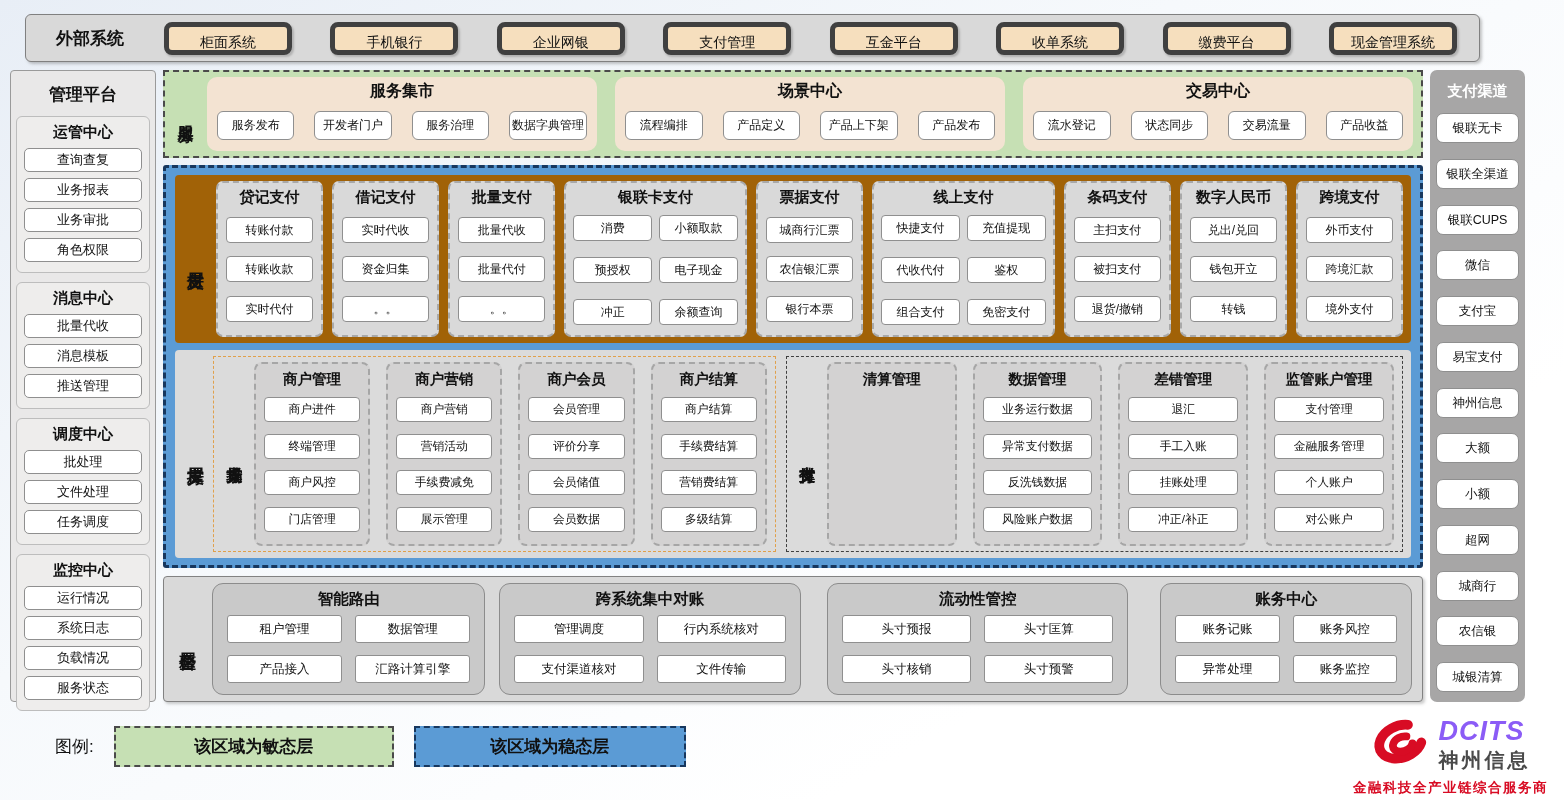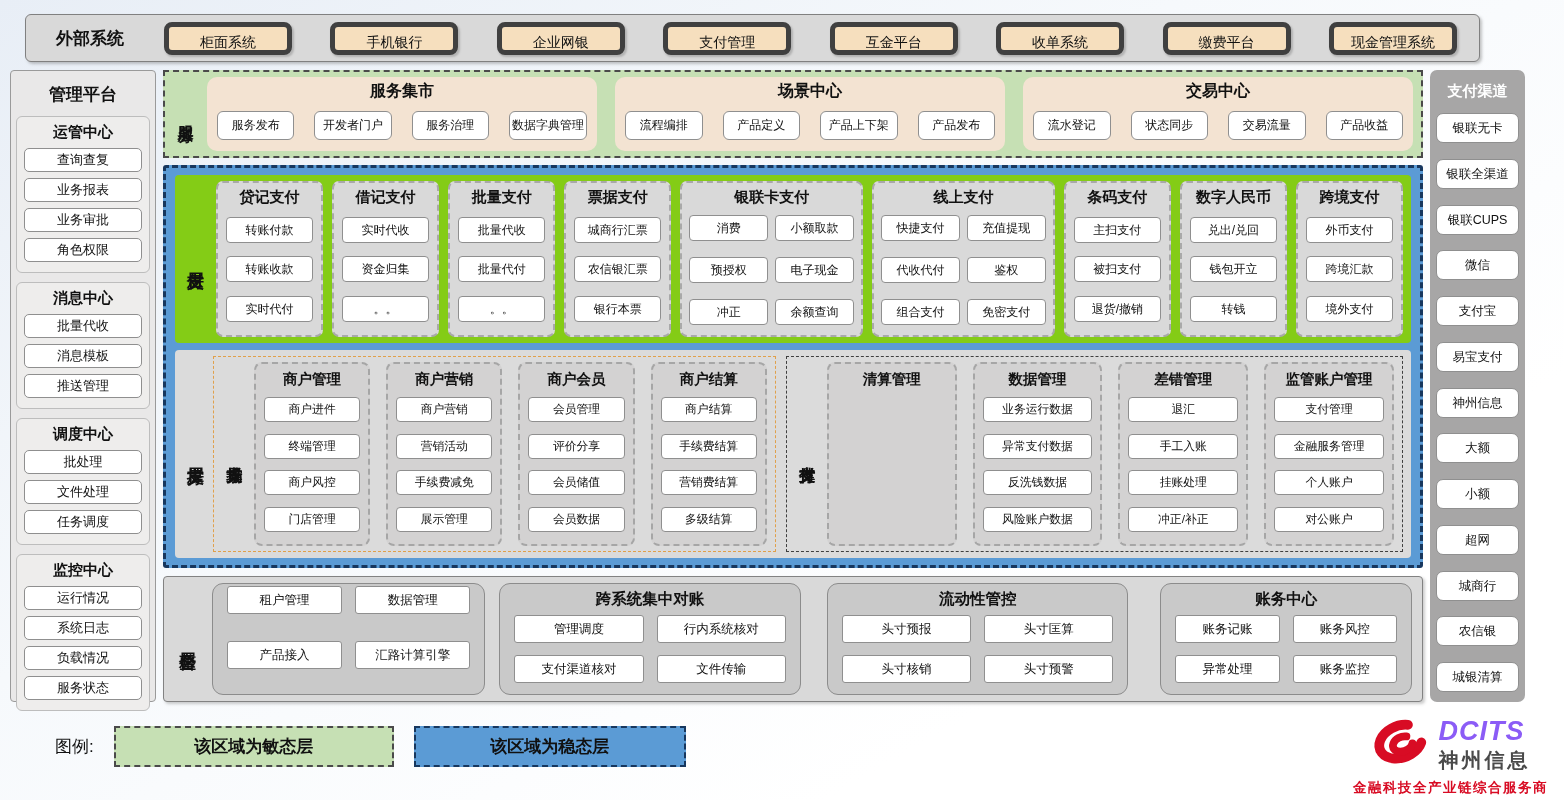--- a/index.html
+++ b/index.html
@@ -67,21 +67,21 @@
   .svc-row .wbtn { flex:1; padding:5px 2px; font-size:12px; border-radius:6px; white-space:nowrap; }
 
   
   .blue-wrap {
     margin-top:7px; flex:1; background:#5b9bd5; border:3px dashed #17375e;
     border-radius:3px; padding:7px 9px; display:flex; flex-direction:column; gap:7px; min-height:0;
   }
 
   
   .payment-layer {
-    flex:none; height:168px; background:#84cc16; border-radius:4px;
+    flex:none; height:168px; background:#a16207; border-radius:4px;
     display:flex; padding:6px 8px; gap:9px;
   }
   .payment-layer > .vlabel { font-size:17px; width:24px; }
   .pay-cols { flex:1; display:flex; gap:9px; }
   .pay-col {
     flex:1 1 0; background:#d9d9d9; border:2px dashed #a9a9a9; border-radius:7px;
     padding:3px 7px 6px; display:flex; flex-direction:column; min-width:0;
   }
   .pay-col.two { flex:1.85 1 0; }
   .pay-title { text-align:center; font-size:15px; font-weight:bold; margin:2px 0 3px; white-space:nowrap; }
@@ -263,39 +263,39 @@
                 </div>
               </div>
               <div class="pay-col">
                 <div class="pay-title">批量支付</div>
                 <div class="pay-body col1">
                   <div class="wbtn">批量代收</div>
                   <div class="wbtn">批量代付</div>
                   <div class="wbtn">。。</div>
                 </div>
               </div>
-              <div class="pay-col">
-                <div class="pay-title">票据支付</div>
-                <div class="pay-body col1">
-                  <div class="wbtn">城商行汇票</div>
-                  <div class="wbtn">农信银汇票</div>
-                  <div class="wbtn">银行本票</div>
-                </div>
-              </div>
               <div class="pay-col two">
                 <div class="pay-title">银联卡支付</div>
                 <div class="pay-body grid2">
                   <div class="wbtn">消费</div>
                   <div class="wbtn">小额取款</div>
                   <div class="wbtn">预授权</div>
                   <div class="wbtn">电子现金</div>
                   <div class="wbtn">冲正</div>
                   <div class="wbtn">余额查询</div>
                 </div>
               </div>
+              <div class="pay-col">
+                <div class="pay-title">票据支付</div>
+                <div class="pay-body col1">
+                  <div class="wbtn">城商行汇票</div>
+                  <div class="wbtn">农信银汇票</div>
+                  <div class="wbtn">银行本票</div>
+                </div>
+              </div>
               <div class="pay-col two">
                 <div class="pay-title">线上支付</div>
                 <div class="pay-body grid2">
                   <div class="wbtn">快捷支付</div>
                   <div class="wbtn">充值提现</div>
                   <div class="wbtn">代收代付</div>
                   <div class="wbtn">鉴权</div>
                   <div class="wbtn">组合支付</div>
                   <div class="wbtn">免密支付</div>
                 </div>
@@ -406,20 +406,21 @@
                 </div>
               </div>
             </div>
         </div>
       </div>
 
       <div class="integration-layer">
         <div class="vlabel">整合层</div>
         <div class="int-sections" id="int-sections">
             <div class="int-sec">
+              <div class="int-title">智能路由</div>
               <div class="int-grid">
                 <div class="wbtn">租户管理</div>
                 <div class="wbtn">数据管理</div>
                 <div class="wbtn">产品接入</div>
                 <div class="wbtn">汇路计算引擎</div>
               </div>
             </div>
             <div class="int-sec">
               <div class="int-title">跨系统集中对账</div>
               <div class="int-grid">

